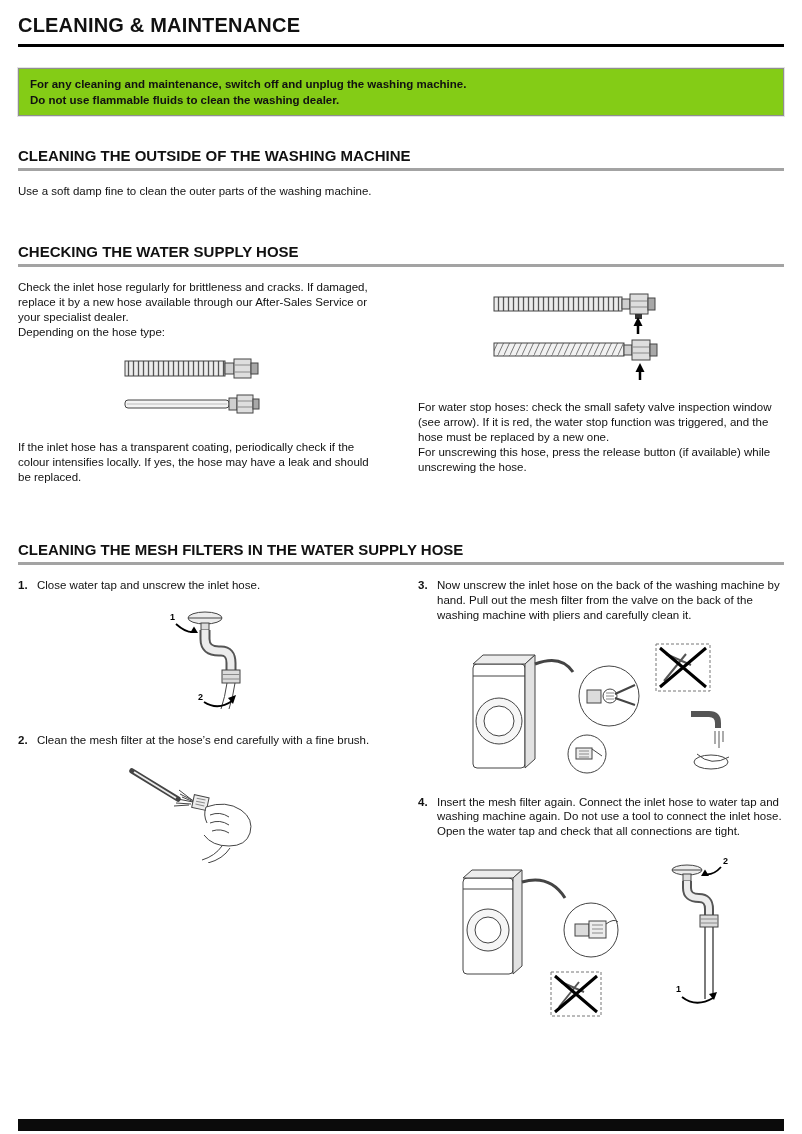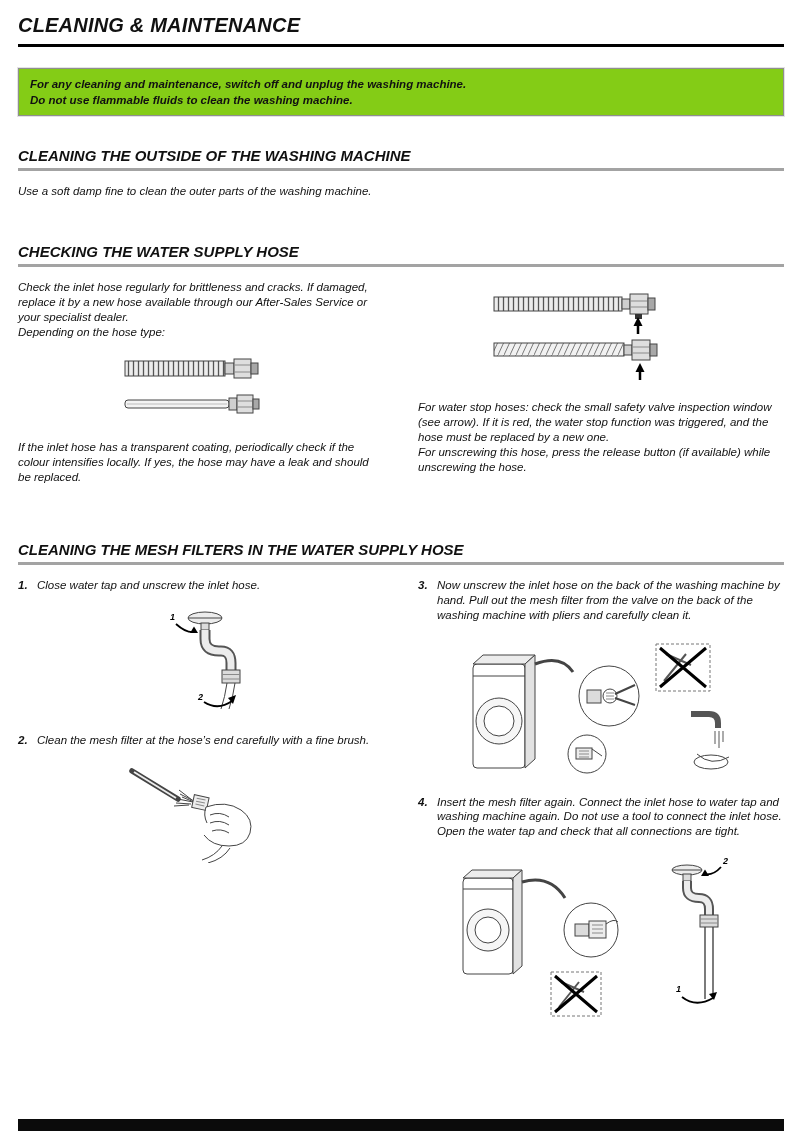--- a/index.html
+++ b/index.html
@@ -4,21 +4,21 @@
 <style>
   html, body { margin: 0; padding: 0; }
   body {
     width: 802px; height: 1134px;
     background: #ffffff;
     font-family: "Liberation Sans", sans-serif;
     color: #111;
     position: relative;
     overflow: hidden;
   }
-  .page { padding: 14px 18px 0 18px; font-style: italic; }
+  .page { padding: 14px 18px 0 18px; }
 
   h1 {
     margin: 0;
     font-size: 20px;
     font-weight: bold;
     letter-spacing: .2px;
     padding-bottom: 7px;
     border-bottom: 3px solid #000;
   }
 
@@ -73,21 +73,21 @@
 </style>
 </head>
 <body>
 
 <div class="page">
 
   <h1>CLEANING &amp; MAINTENANCE</h1>
 
   <div class="warning">
     <div>For any cleaning and maintenance, switch off and unplug the washing machine.</div>
-    <div>Do not use flammable fluids to clean the washing machine.</div>
+    <div>Do not use flammable fluids to clean the washing dealer.</div>
   </div>
 
   <section class="sec-outside">
     <h2>CLEANING THE OUTSIDE OF THE WASHING MACHINE</h2>
     <div class="cols">
       <p>Use a soft damp fine to clean the outer parts of the washing machine.</p>
     </div>
   </section>
 
   <section class="sec-hose">

